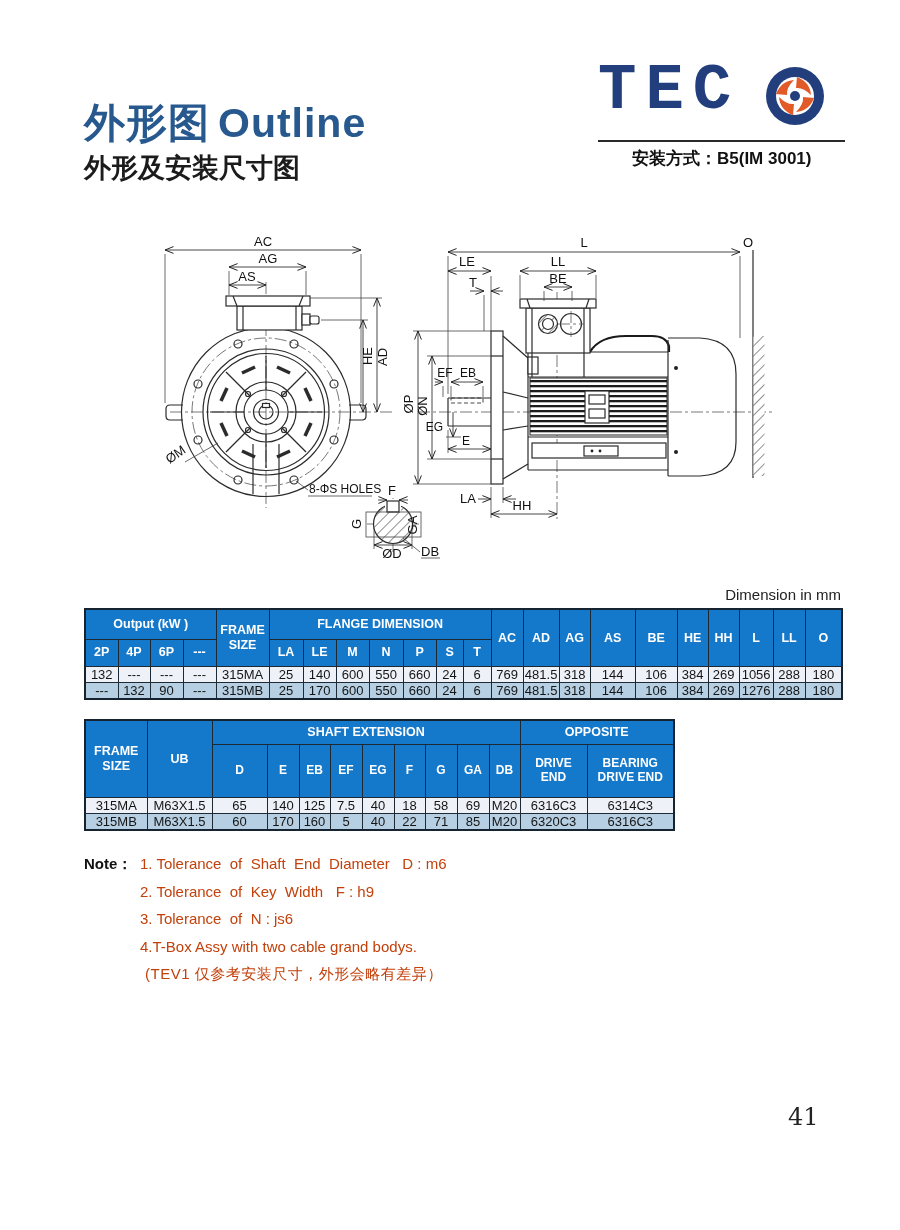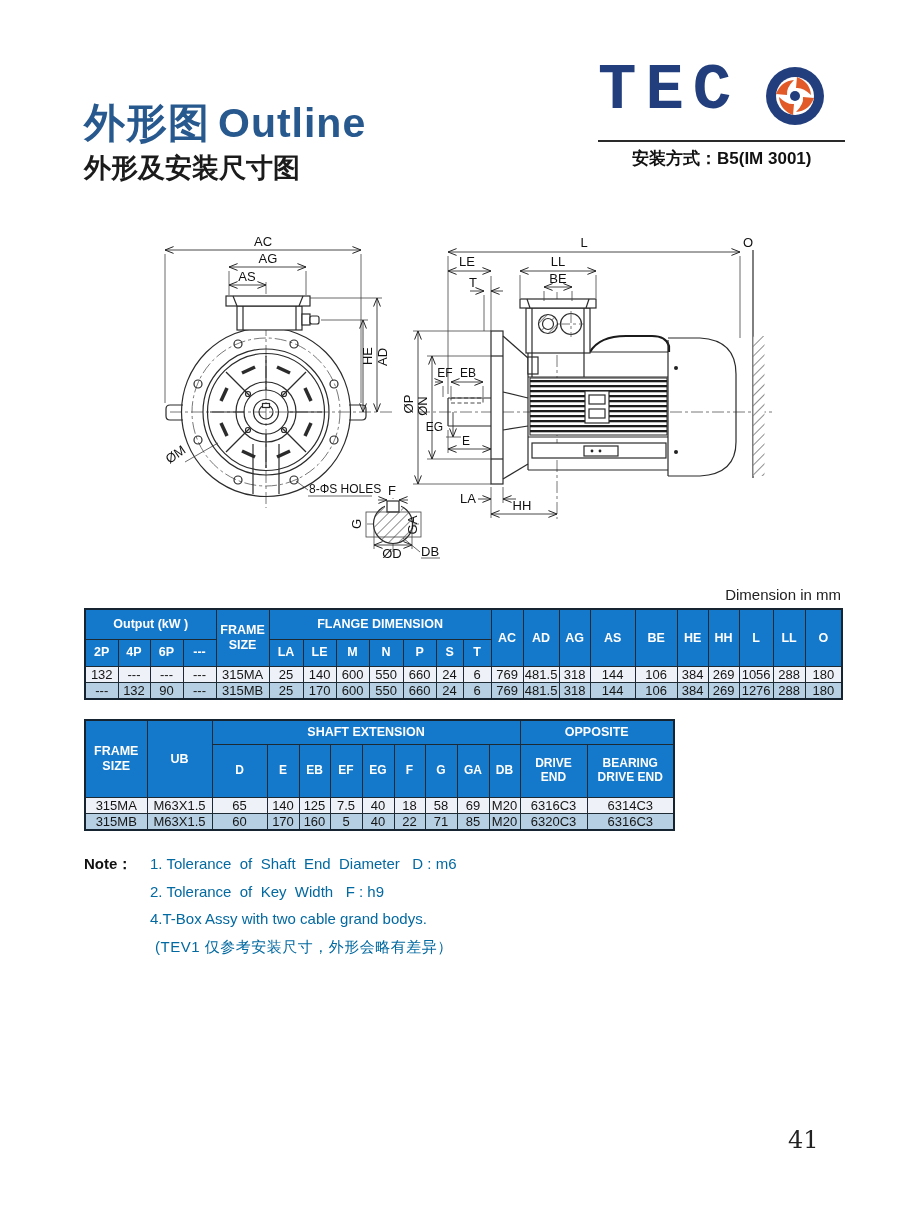--- a/index.html
+++ b/index.html
@@ -36,25 +36,25 @@
   tr.hr1>th{height:30px}
   tr.hr2>th{height:27px}
   tr.dr{height:16px}
   tr.dr0>td{background:var(--row_light)}
   tr.dr1>td{background:var(--row_blue)}
   .t2 tr.hr1>th{height:24px}
   .t2 tr.hr2>th{height:53px;font-size:12px}
 
   
   .note-label{position:absolute;left:84px;top:855px;font-size:15px;font-weight:700;color:#111}
-  .note-items{position:absolute;left:150px;top:855px;font-size:15px;color:#0369a1}
+  .note-items{position:absolute;left:140px;top:855px;font-size:15px;color:#c2410c}
   .note-items .ni{margin-bottom:10.5px;white-space:pre}
   .note-items .ni.cn{padding-left:5px;letter-spacing:.5px}
 
-  .page-num{position:absolute;left:788px;top:1126px;font-family:"DejaVu Serif","Liberation Serif",serif;font-size:24px;color:#222}
+  .page-num{position:absolute;left:788px;top:1103px;font-family:"DejaVu Serif","Liberation Serif",serif;font-size:24px;color:#222}
 
   
   .ln{stroke:#2b2b2b;stroke-width:1.2;fill:none}
   .lnf{stroke:#2b2b2b;stroke-width:1.2;fill:#fff}
   .thk{stroke:#1b1b1b;stroke-width:2.2;fill:#fff}
   .dim{stroke:#333;stroke-width:.9;fill:none}
   .ext{stroke:#444;stroke-width:.8;fill:none}
   .cl{stroke:#555;stroke-width:.8;stroke-dasharray:12 3 3 3;fill:none}
   .hid{stroke:#333;stroke-width:.9;stroke-dasharray:4 2.5;fill:none}
   text.dlab{font-family:"Liberation Sans",sans-serif;font-size:13px;fill:#111}
@@ -496,18 +496,19 @@
           <td>6320C3</td>
           <td>6316C3</td>
     </tr>
   </tbody>
     </table>
 
   <div class="note-label">Note：</div>
   <div class="note-items">
     <div class="ni">1. Tolerance  of  Shaft  End  Diameter   D : m6</div>
     <div class="ni">2. Tolerance  of  Key  Width   F : h9</div>
+    <div class="ni">3. Tolerance  of  N : js6</div>
     <div class="ni">4.T-Box Assy with two cable grand bodys.</div>
     <div class="ni cn">(TEV1 仅参考安装尺寸，外形会略有差异）</div>
   </div>
 
   <div class="page-num">41</div>
 </div>
 
 </body></html>

